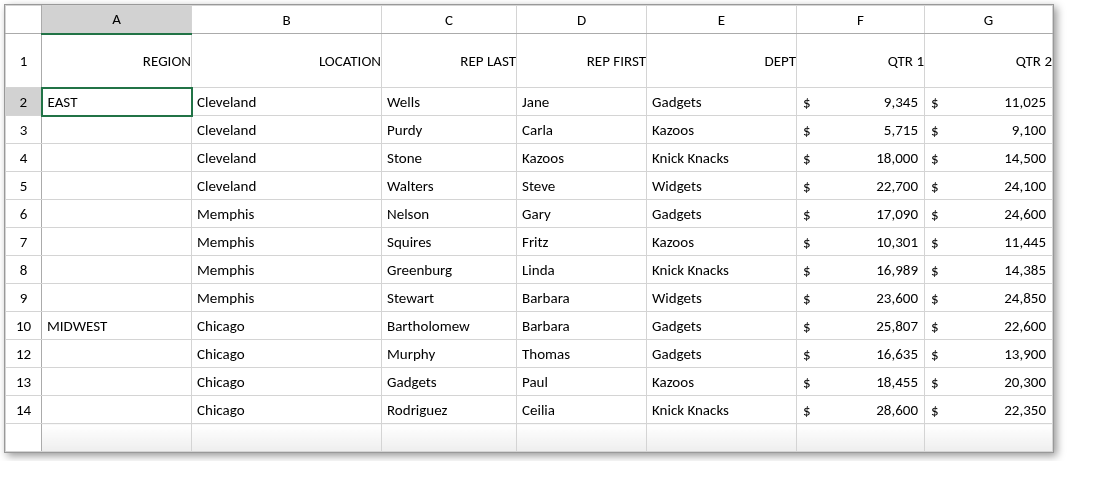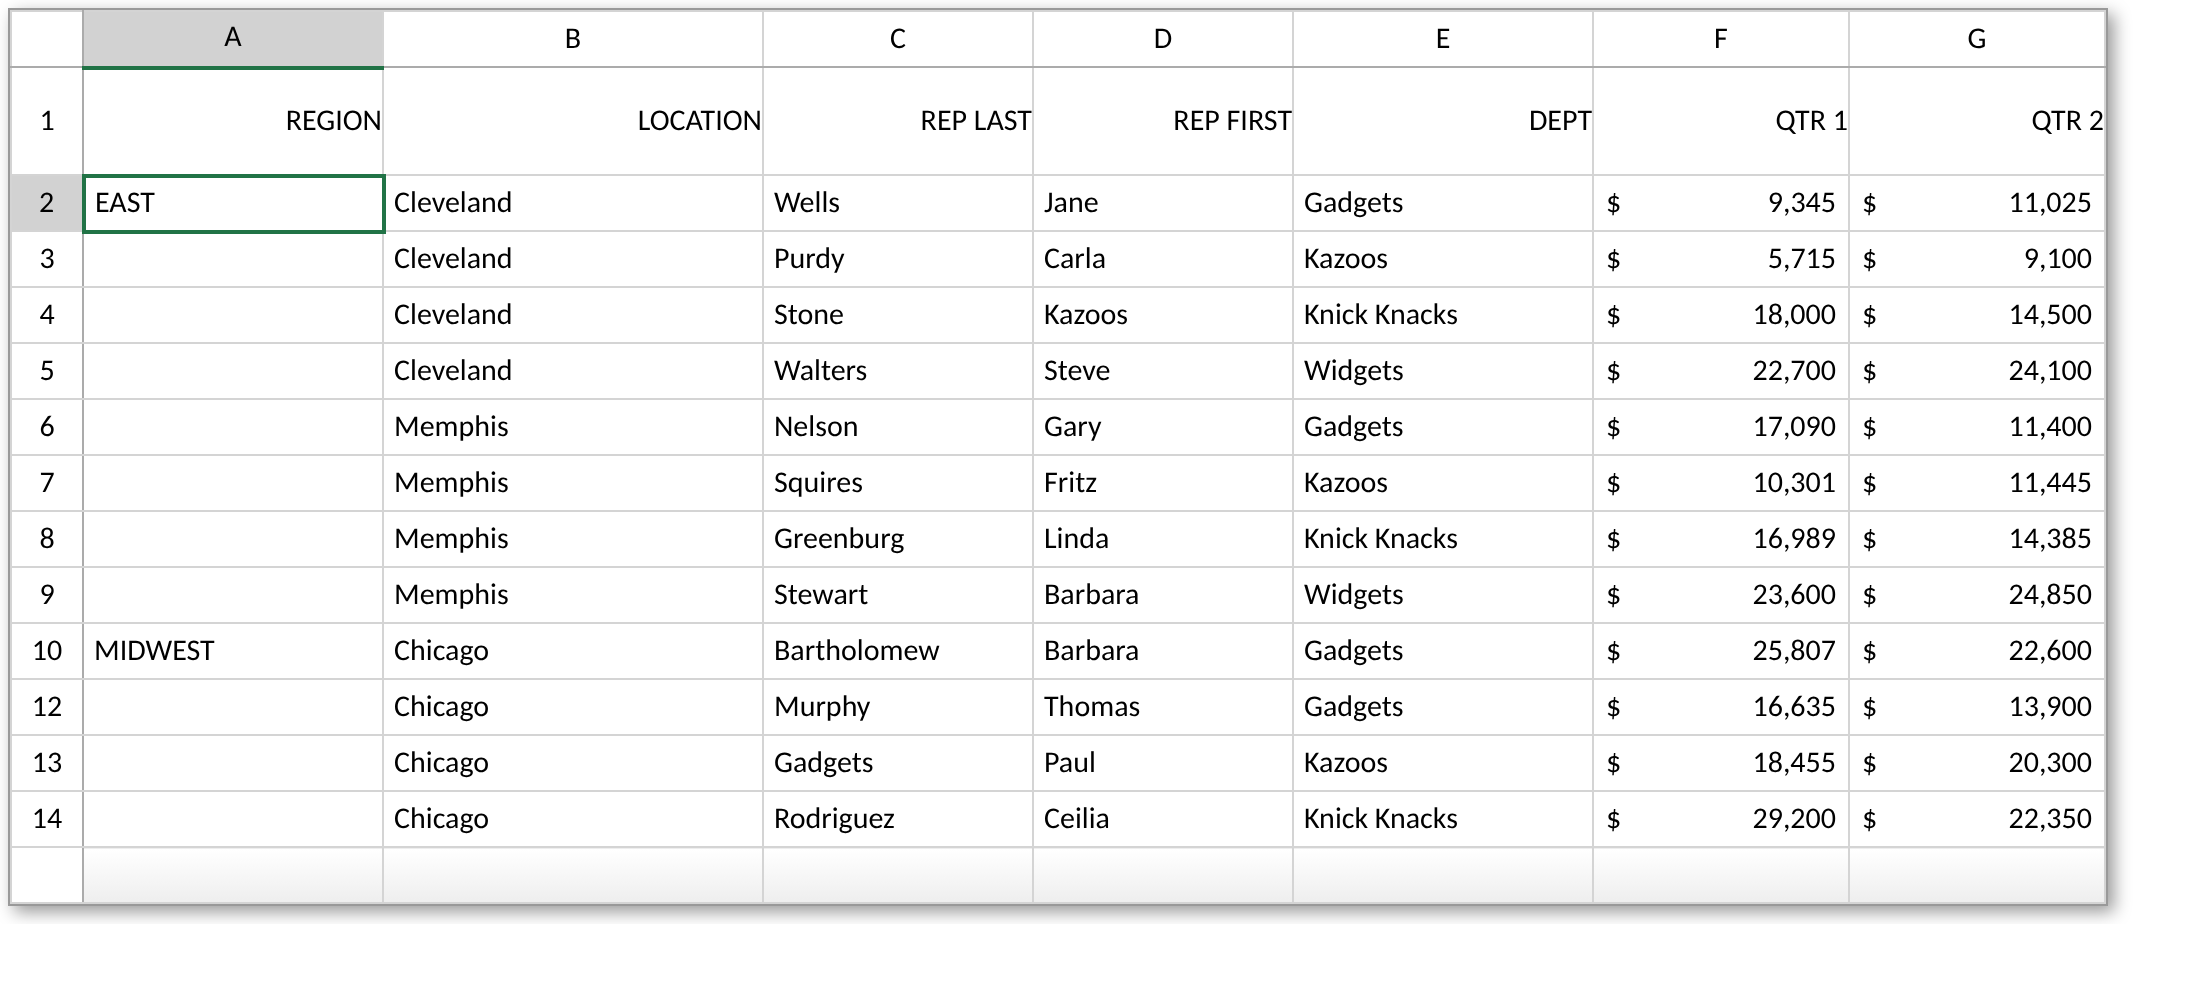--- a/index.html
+++ b/index.html
@@ -223,21 +223,21 @@
           <td class="cell col-E">Gadgets</td>
           <td class="col-F">
             <div class="currency">
               <span class="sym">$</span>
               <span class="val">17,090</span>
             </div>
           </td>
           <td class="col-G">
             <div class="currency">
               <span class="sym">$</span>
-              <span class="val">11,400</span>
+              <span class="val">24,600</span>
             </div>
           </td>
         </tr>
         <tr>
           <th class="row-header">7</th>
           <td class="cell col-A"></td>
           <td class="cell col-B">Memphis</td>
           <td class="cell col-C">Squires</td>
           <td class="cell col-D">Fritz</td>
           <td class="cell col-E">Kazoos</td>
@@ -357,21 +357,21 @@
         <tr>
           <th class="row-header">14</th>
           <td class="cell col-A"></td>
           <td class="cell col-B">Chicago</td>
           <td class="cell col-C">Rodriguez</td>
           <td class="cell col-D">Ceilia</td>
           <td class="cell col-E">Knick Knacks</td>
           <td class="col-F">
             <div class="currency">
               <span class="sym">$</span>
-              <span class="val">29,200</span>
+              <span class="val">28,600</span>
             </div>
           </td>
           <td class="col-G">
             <div class="currency">
               <span class="sym">$</span>
               <span class="val">22,350</span>
             </div>
           </td>
         </tr>
         <tr class="bottom-fade">

